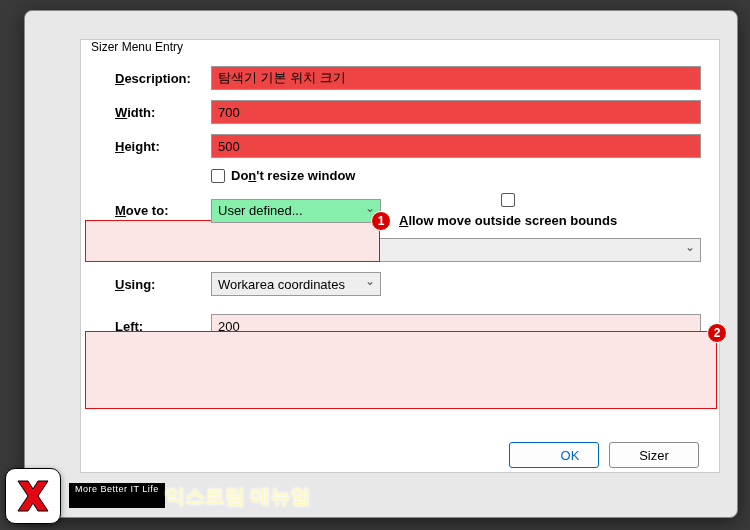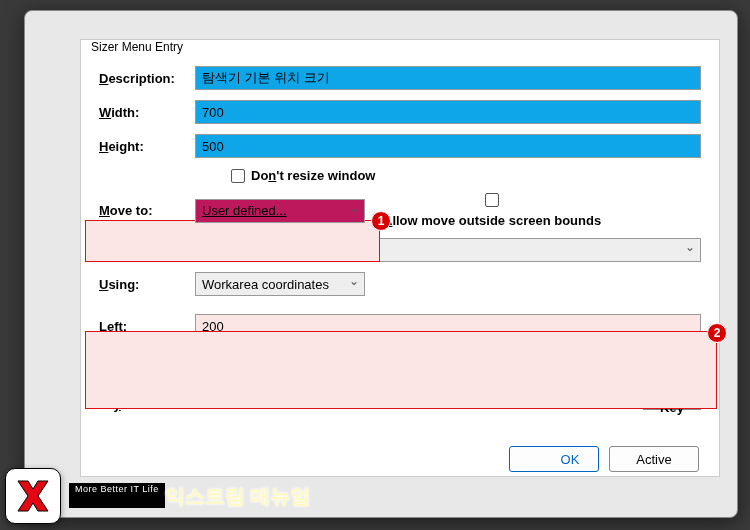--- a/index.html
+++ b/index.html
@@ -30,41 +30,41 @@
   width: 640px;
   background: #fff;
   border: 1px solid #ccc;
 }
 .title {
   padding: 0 10px 6px 10px;
   font-size: 12px;
   color: #000;
 }
 .content {
-  padding: 6px 18px 14px 18px;
+  padding: 6px 18px 14px 34px;
 }
 .row {
   display: flex;
   align-items: center;
   margin-bottom: 10px;
   position: relative;
 }
 .label {
   width: 96px;
   font-weight: bold;
   font-size: 13px;
 }
 .label .u { text-decoration: underline; }
 .field {
   flex: 1;
   height: 24px;
   border: 1px solid #999;
   padding: 2px 6px;
   font-size: 13px;
-  background: #0ea5e9;
+  background: #ef4444;
 }
 .select {
   appearance: none;
   background: #eee;
   border: 1px solid #999;
   height: 24px;
   padding: 2px 24px 2px 6px;
   font-size: 13px;
   position: relative;
 }
@@ -78,21 +78,20 @@
   right: 6px;
   top: 2px;
   font-size: 12px;
   pointer-events: none;
   color: #555;
 }
 .checkbox-row {
   display: flex;
   align-items: center;
   gap: 6px;
-  margin-left: 36px;
 }
 .cbox {
   width: 14px; height: 14px;
   border: 1px solid #555;
   border-radius: 2px;
   display: inline-flex;
   align-items: center;
   justify-content: center;
   font-size: 11px;
   color: #fff;
@@ -234,21 +233,21 @@
         <div class="label"></div>
         <div class="checkbox-row">
           <span class="cbox"></span>
           <span class="cb-label">Do<span class="u">n</span>'t resize window</span>
         </div>
       </div>
 
       <div class="row" style="z-index:6;">
         <div class="label"><span class="u">M</span>ove to:</div>
         <div class="select-wrap" style="width:170px;">
-          <select class="select" style="width:170px; background:#be185d;text-decoration:underline;">
+          <select class="select" style="width:170px; background:#86efac;">
             <option>User defined...</option>
           </select>
         </div>
         <div class="checkbox-row" style="margin-left:18px;flex-direction:column;">
           <span class="cbox"></span>
           <span class="cb-label"><span class="u">A</span>llow move outside screen bounds</span>
         </div>
       </div>
 
       <div class="row">
@@ -298,21 +297,21 @@
           <span class="cb-label"><span class="u">A</span>lt</span>
         </div>
         <input class="shortcut-key-box" value="Backspace" style="">
         <button class="clearkey">Clear Key</button>
       </div>
 
     </div>
 
     <div class="buttons">
       <button class="btn primary">OK</button>
-      <button class="btn">Active</button>
+      <button class="btn">Sizer</button>
     </div>
   </div>
 
   <div class="hl" style="left:60px; top:209px; width:295px; height:42px;"></div>
   <div class="badge" style="left:346px; top:200px;">1</div>
 
   <div class="hl" style="left:60px; top:320px; width:632px; height:78px;"></div>
   <div class="badge" style="left:682px; top:312px;">2</div>
 
 </div>

